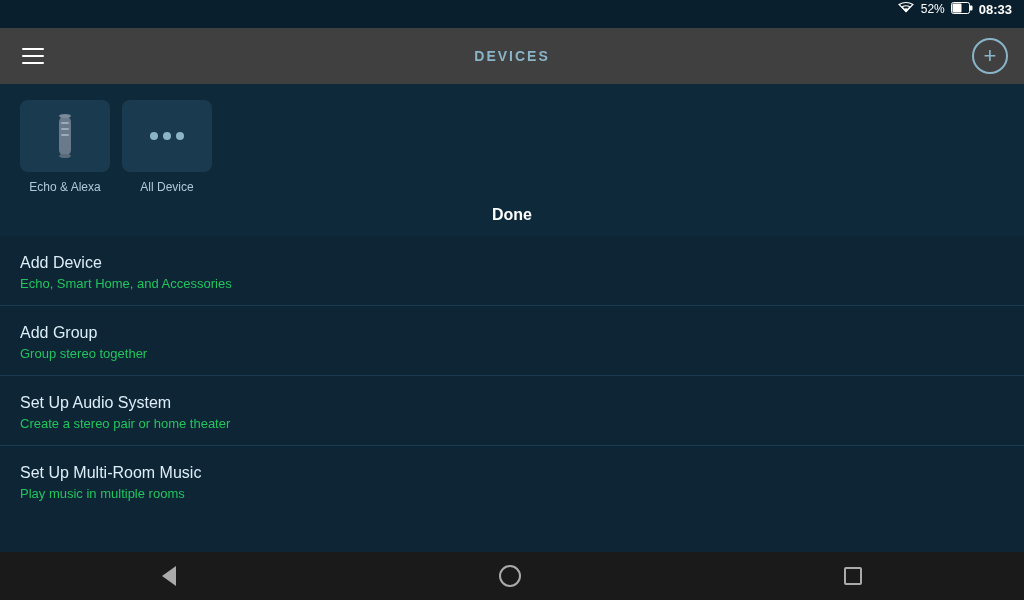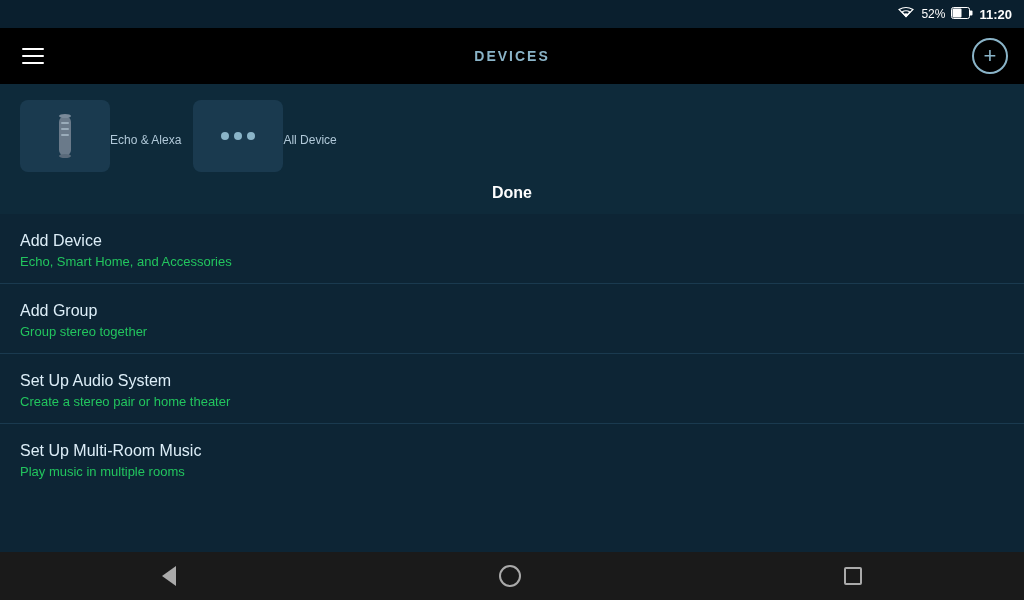--- a/index.html
+++ b/index.html
@@ -13,21 +13,21 @@
       overflow: hidden;
       display: flex;
       flex-direction: column;
     }
 
     
     #status-bar {
       background-color: #0a1f2e;
       height: 28px;
       display: flex;
-      align-items: center;
+      align-items: flex-start;
       justify-content: flex-end;
       padding: 0 12px;
       gap: 8px;
       flex-shrink: 0;
     }
 
     .status-icons {
       display: flex;
       align-items: center;
       gap: 6px;
@@ -39,21 +39,21 @@
     }
 
     .status-time {
       font-size: 13px;
       font-weight: bold;
       color: #ffffff;
     }
 
     
     #header {
-      background-color: #000000;
+      background-color: #404040;
       height: 56px;
       display: flex;
       align-items: center;
       justify-content: space-between;
       padding: 0 16px;
       flex-shrink: 0;
       gap: 8px;
     }
 
     .hamburger-icon {
@@ -105,21 +105,21 @@
     }
 
     .device-grid {
       display: flex;
       gap: 12px;
       align-items: flex-start;
     }
 
     .device-card {
       display: flex;
-      flex-direction: row;
+      flex-direction: column;
       align-items: center;
       cursor: pointer;
     }
 
     .device-card-box {
       width: 90px;
       height: 72px;
       background-color: #1a3a4f;
       border-radius: 8px;
       display: flex;
@@ -257,21 +257,21 @@
       </svg>
     </span>
     <span class="battery-percent">52%</span>
     <span>
       <svg width="22" height="12" viewBox="0 0 22 12" fill="none">
         <rect x="0.5" y="0.5" width="18" height="11" rx="2" stroke="white" stroke-width="1"></rect>
         <rect x="18.5" y="3.5" width="3" height="5" rx="1" fill="white"></rect>
         <rect x="1.5" y="1.5" width="9" height="9" rx="1" fill="white"></rect>
       </svg>
     </span>
-    <span class="status-time">11:20</span>
+    <span class="status-time">08:33</span>
   </div>
 </div>
 
 <div id="header">
   <div class="hamburger-icon">
     <span></span>
     <span></span>
     <span></span>
   </div>
   <span class="header-title">DEVICES</span>

